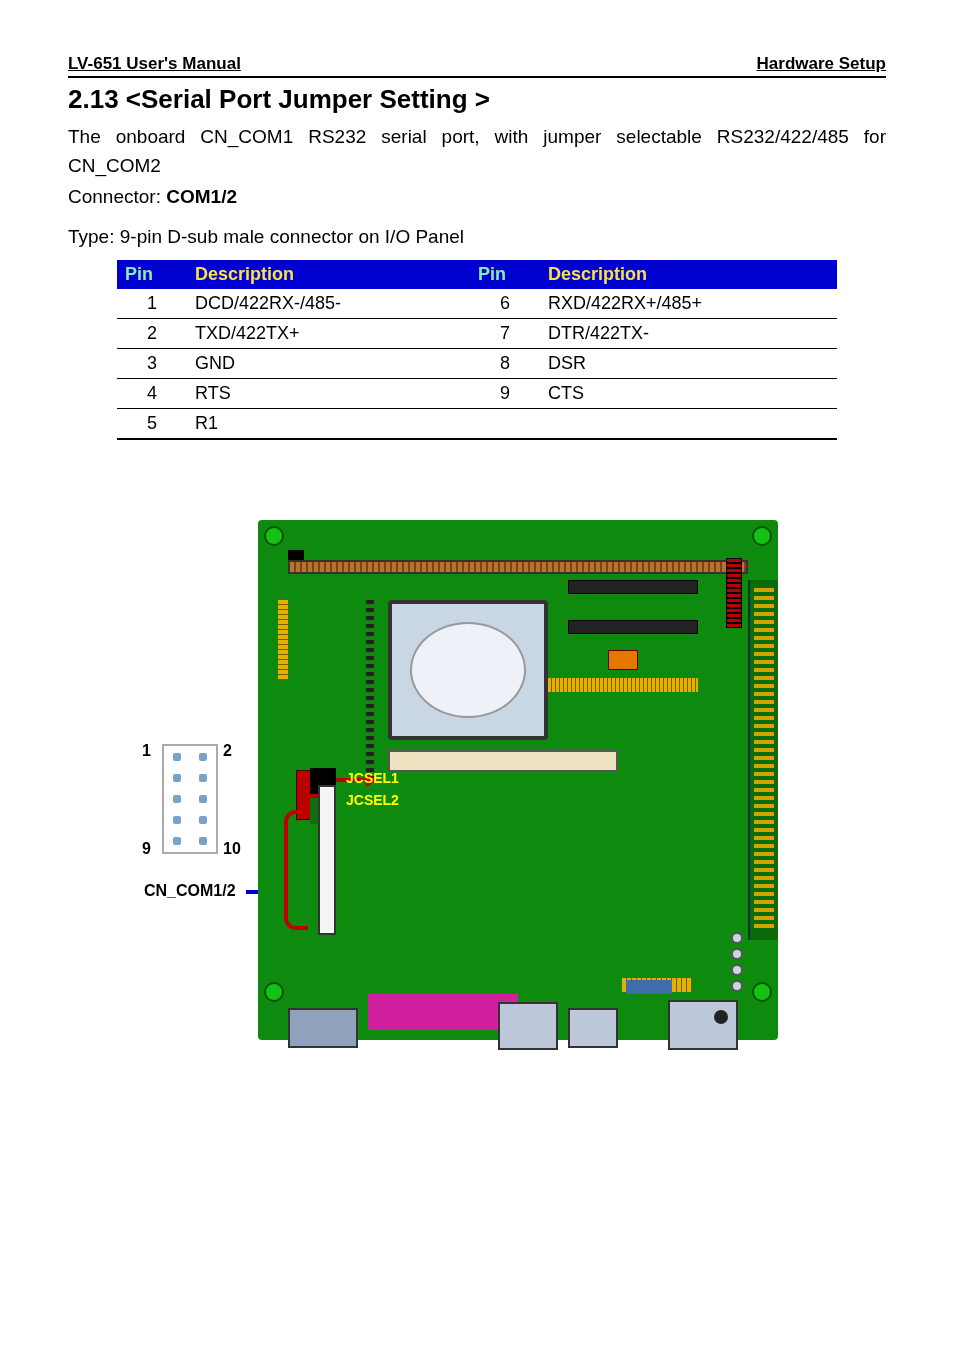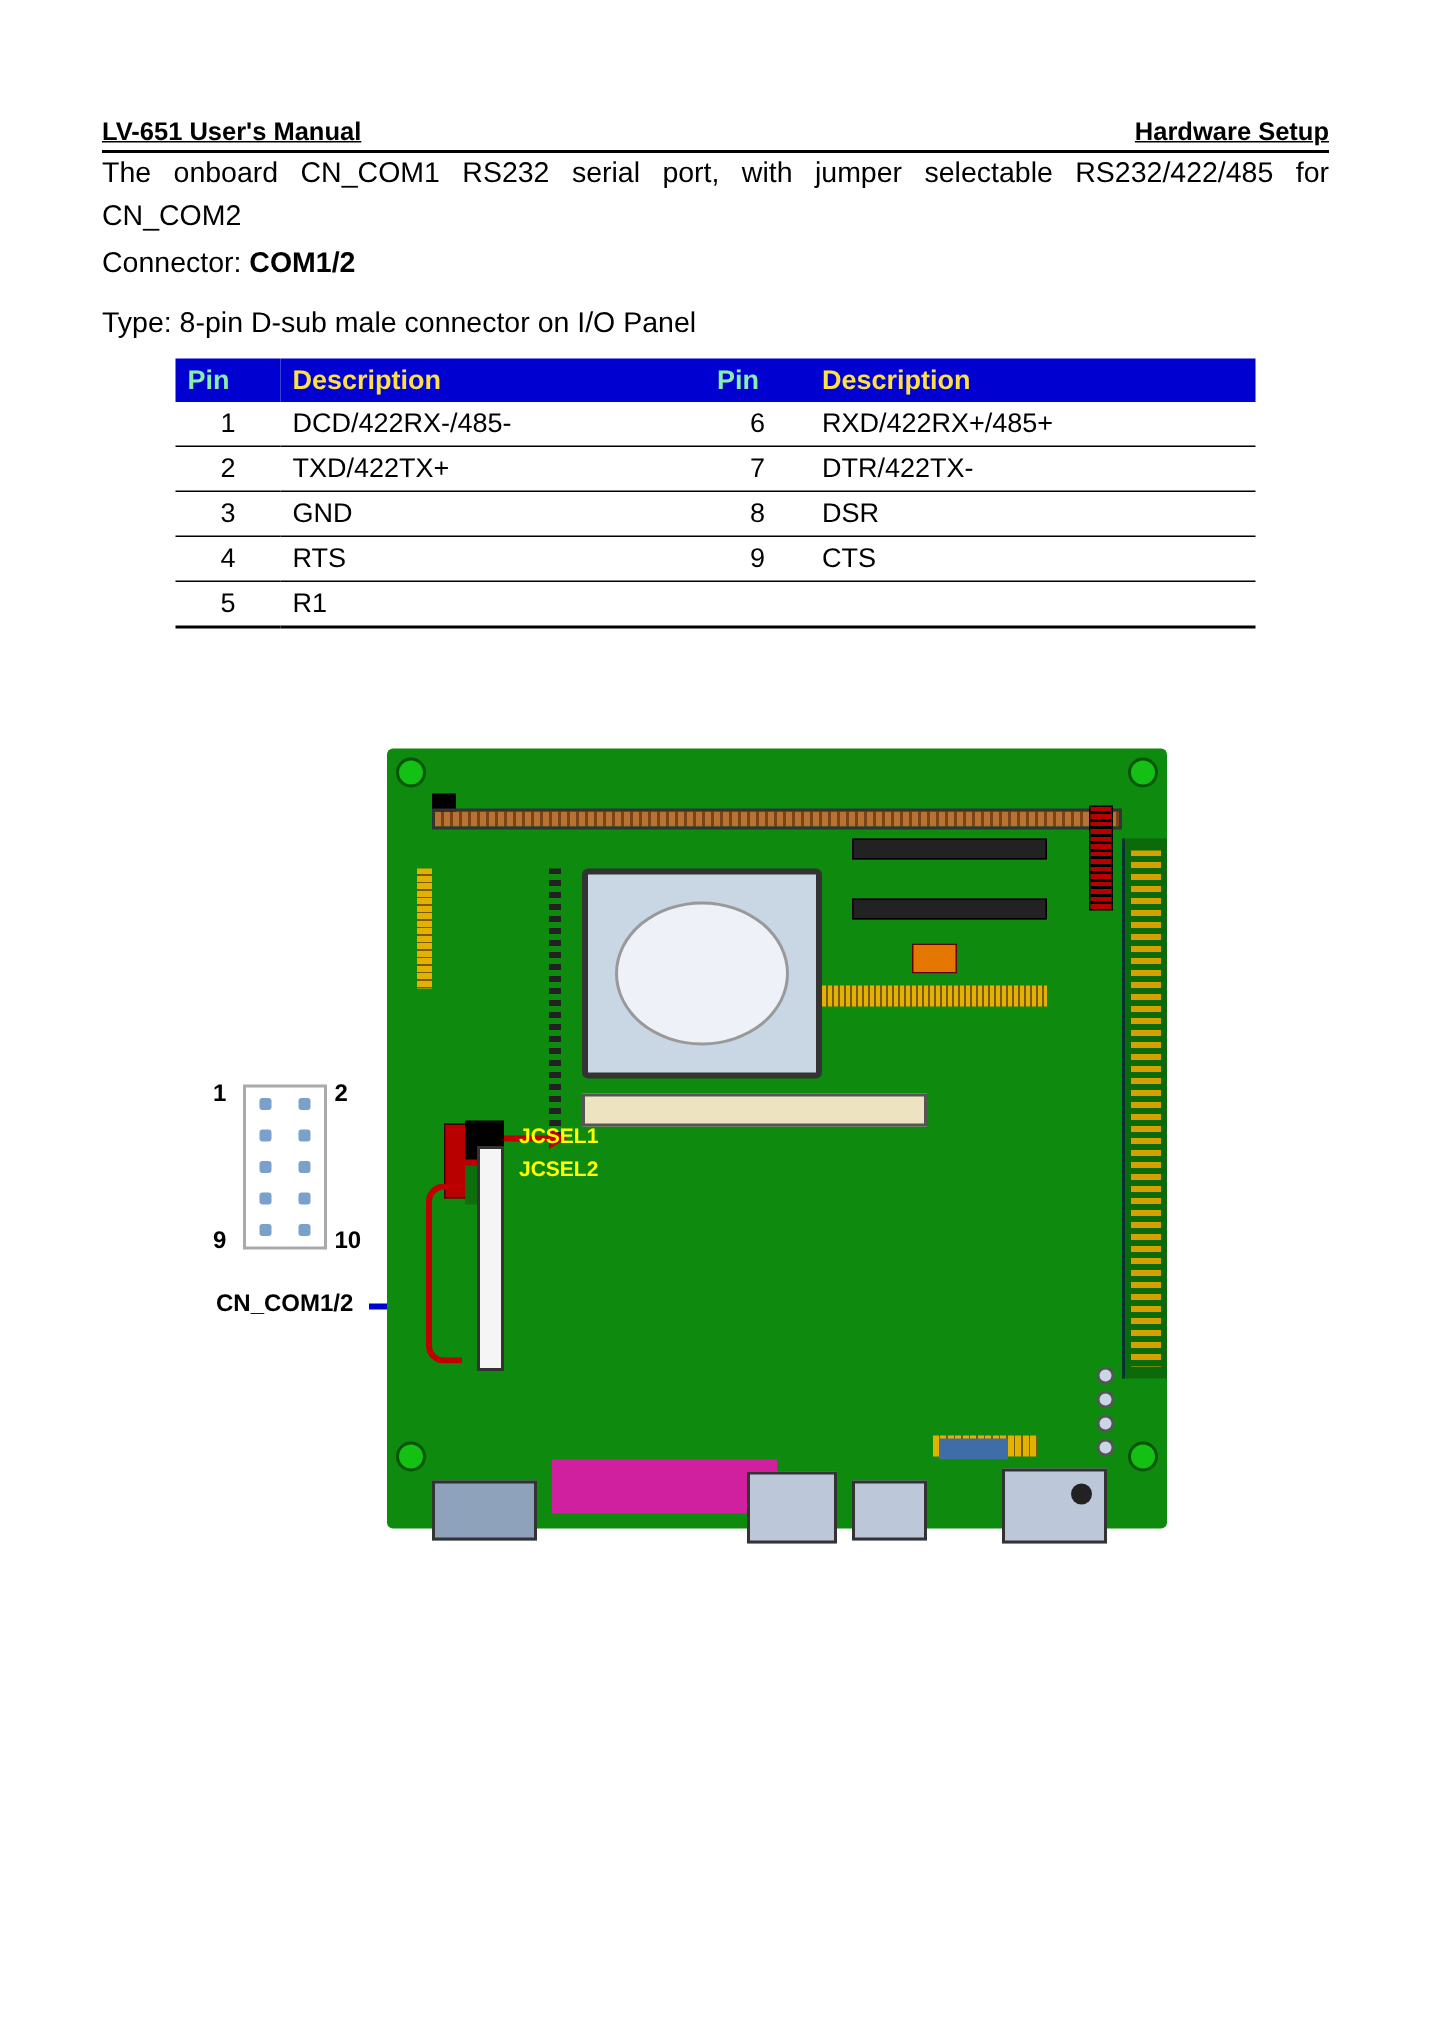--- a/index.html
+++ b/index.html
@@ -6,21 +6,21 @@
   body {
     margin: 0;
     padding: 0;
     font-family: Arial, Helvetica, sans-serif;
     background: #fff;
     width: 954px;
     height: 1352px;
     position: relative;
   }
   .page {
-    padding: 78px 68px 40px 68px;
+    padding: 54px 68px 40px 68px;
     height: 100%;
     display: flex;
     flex-direction: column;
   }
   .header-row {
     display: flex;
     justify-content: space-between;
     font-weight: bold;
     font-size: 17px;
     border-bottom: 2px solid #000;
@@ -160,28 +160,29 @@
 </head>
 <body>
 
 <div class="page">
 
   <div class="header-row">
     <span class="header-left">LV-651 User's Manual</span>
     <span class="header-right">Hardware Setup</span>
   </div>
 
+  <div class="section-title">2.13 &lt;Serial Port Jumper Setting &gt;</div>
 
   <div class="intro">The onboard CN_COM1 RS232 serial port, with jumper selectable RS232/422/485 for CN_COM2</div>
 
   <div class="connector-line">
     <span>Connector: </span><b>COM1/2</b>
   </div>
 
-  <div class="type-line">Type: 8-pin D-sub male connector on I/O Panel</div>
+  <div class="type-line">Type: 9-pin D-sub male connector on I/O Panel</div>
 
   <table class="pin-table">
     <thead>
       <tr>
         <th class="pin-col">Pin</th>
         <th>Description</th>
         <th class="pin-col">Pin</th>
         <th>Description</th>
       </tr>
     </thead>

